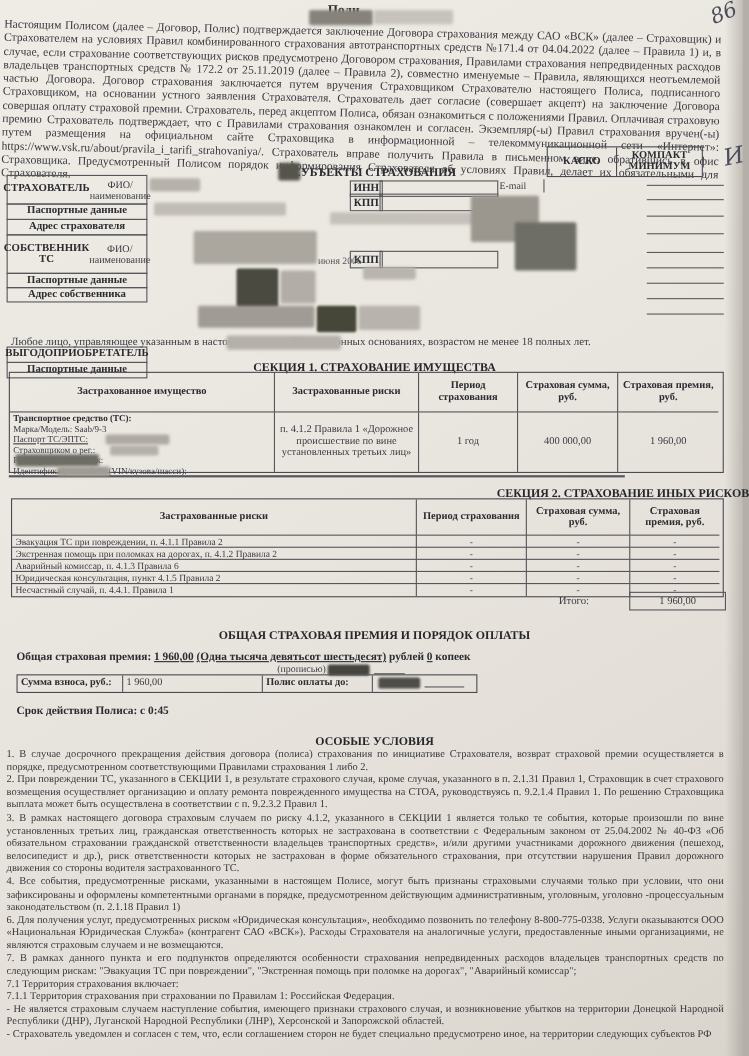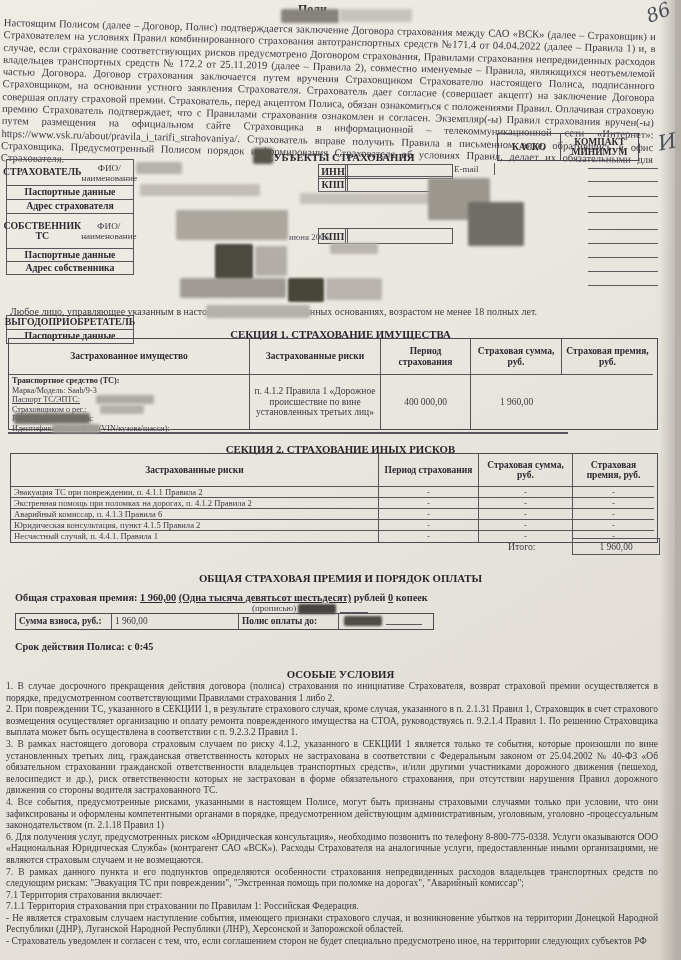--- a/index.html
+++ b/index.html
@@ -149,31 +149,32 @@
       <div class="veh">
         <div class="b">Транспортное средство (ТС):</div>
         <div>Марка/Модель: Saab/9-3</div>
         <div class="u">Паспорт ТС/ЭПТС:</div>
         <div>Страховщиком о рег.:</div>
         <div>Регистрационный знак:</div>
         <div>Идентификационный № (VIN/кузова/шасси):</div>
       </div>
     </div>
     <div class="gc bot">п. 4.1.2 Правила 1 «Дорожное происшествие по вине установленных третьих лиц»</div>
+    <div class="gc bot">1 год</div>
     <div class="gc bot">400 000,00</div>
     <div class="gc bot last">1 960,00</div>
   </div>
   <div class="abs" style="left:8px;top:432px;width:560px;height:2px;background:#55555a;"></div>
 
   <div class="patch" style="left:96px;top:395px;width:58px;height:9px;background:#aeaaa3;"></div>
   <div class="patch" style="left:100px;top:405px;width:44px;height:9px;background:#b4b0a9;"></div>
   <div class="patch" style="left:14px;top:413px;width:76px;height:11px;background:#6d6c65;"></div>
   <div class="patch" style="left:52px;top:424px;width:48px;height:9px;background:#a09c95;"></div>
 
-  <div class="abs sec-head" style="left:0;top:443px;">СЕКЦИЯ 2. СТРАХОВАНИЕ ИНЫХ РИСКОВ</div>
+  <div class="abs sec-head" style="left:0;top:443px;text-align:right;">СЕКЦИЯ 2. СТРАХОВАНИЕ ИНЫХ РИСКОВ</div>
   <div class="abs grid" style="left:10px;top:453px;width:646px;grid-template-columns:368px 100px 94px 81px;grid-template-rows:33px 11px 11px 11px 11px 11px;">
     <div class="gc head">Застрахованные риски</div>
     <div class="gc head">Период страхования</div>
     <div class="gc head">Страховая сумма, руб.</div>
     <div class="gc head last">Страховая премия, руб.</div>
 
     <div class="gc leftal" style="font-size:8.6px;">Эвакуация ТС при повреждении, п. 4.1.1 Правила 2</div>
     <div class="gc" style="font-size:8.6px;">-</div>
     <div class="gc" style="font-size:8.6px;">-</div>
     <div class="gc last" style="font-size:8.6px;">-</div>

